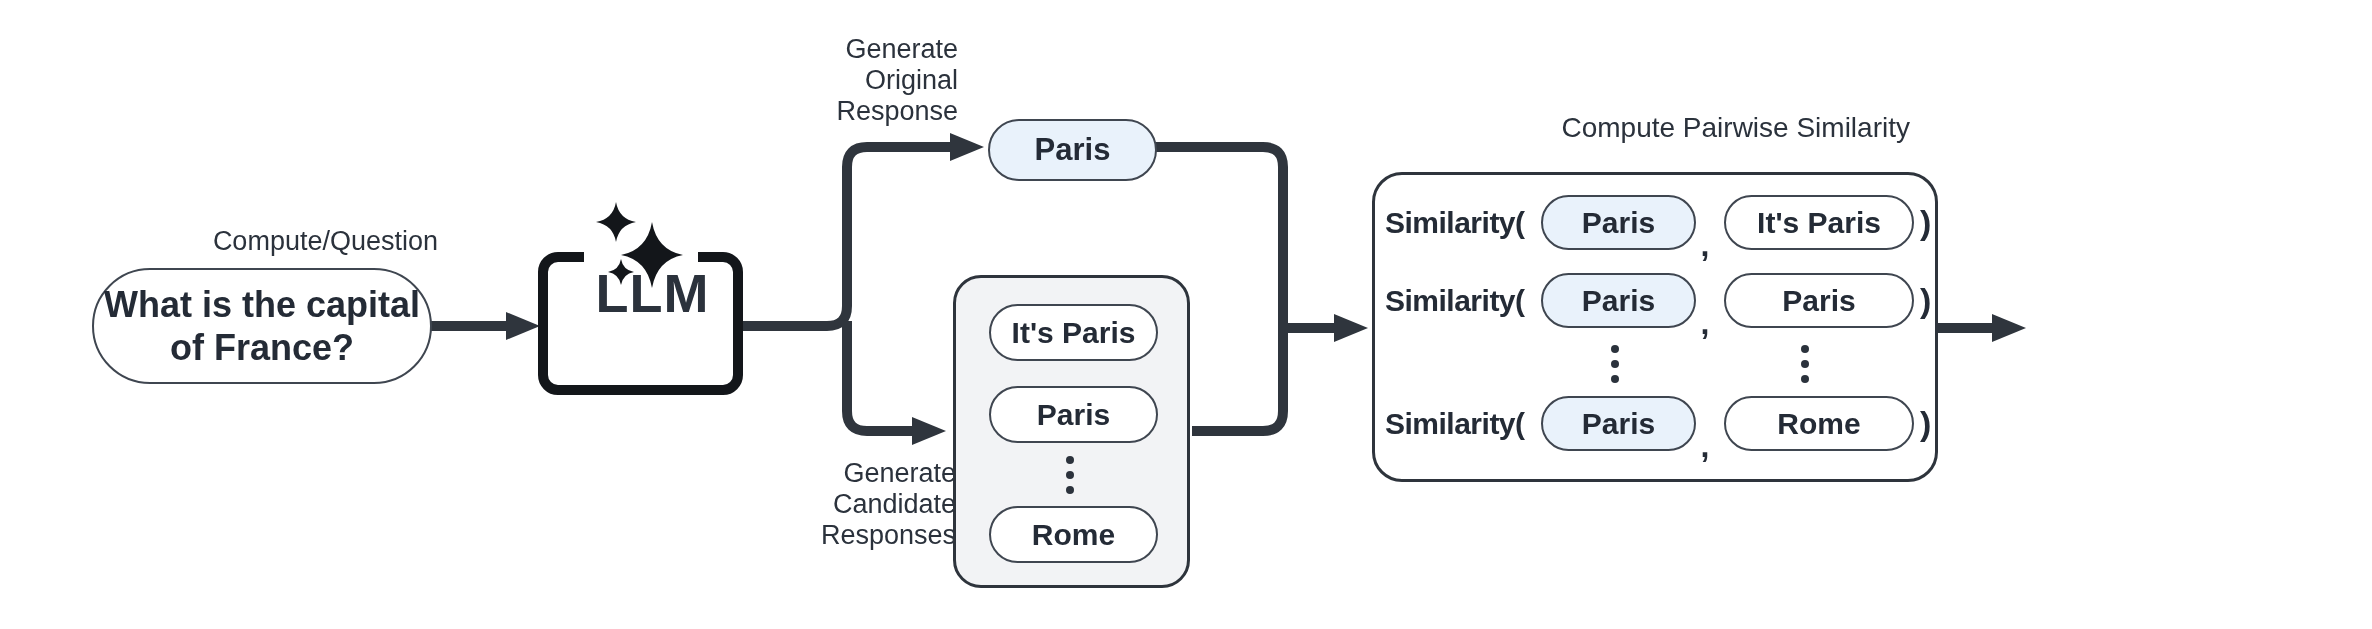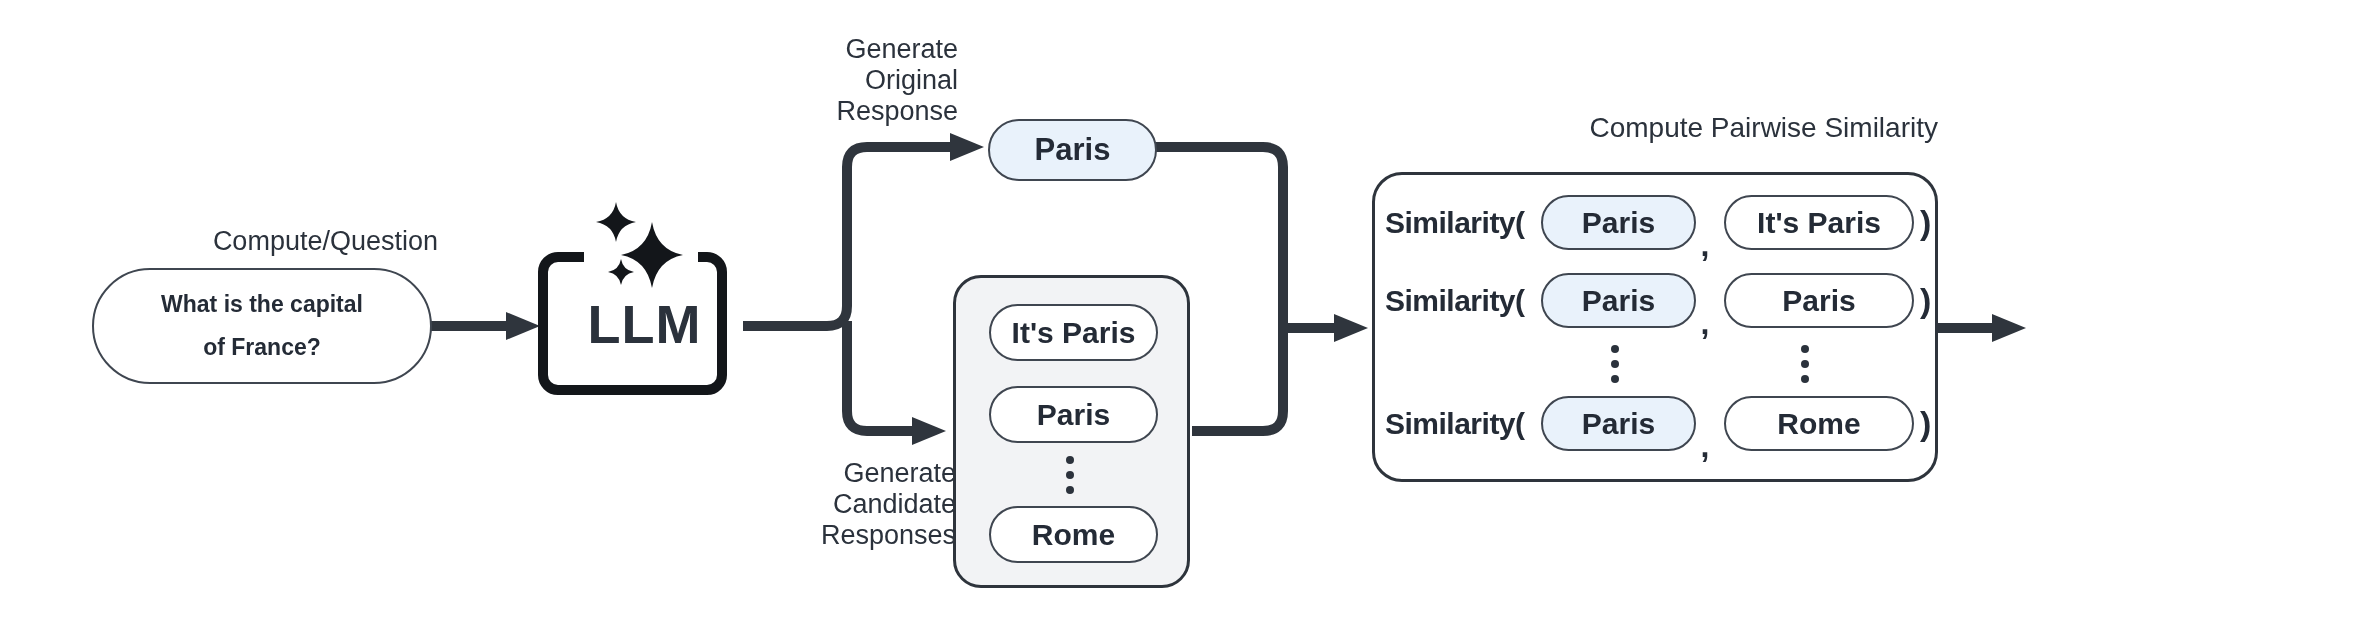--- a/index.html
+++ b/index.html
@@ -13,25 +13,25 @@
   .sparkle-layer{z-index:3;}
   .label{
     position:absolute;text-align:right;font-size:27px;line-height:31px;
     color:#2b323c;white-space:pre-line;
   }
   .pill{
     position:absolute;display:flex;align-items:center;justify-content:center;
     background:#ffffff;border:2px solid #3f4650;border-radius:999px;
     font-weight:700;color:#242b36;text-align:center;
   }
-  .prompt-pill{left:92px;top:268px;width:336px;height:112px;font-size:23px;line-height:43px;white-space:pre-line;}
+  .prompt-pill{left:92px;top:268px;width:336px;height:112px;font-size:36px;line-height:43px;white-space:pre-line;}
   .llm-box{
-    position:absolute;left:538px;top:252px;width:189px;height:143px;
+    position:absolute;left:538px;top:252px;width:205px;height:143px;
     background:#ffffff;border:10px solid #13161a;border-radius:20px;
-    display:flex;align-items:center;justify-content:center;box-sizing:border-box;padding-left:24px;
+    display:flex;justify-content:center;box-sizing:border-box;padding-left:24px;
   }
   .llm-text{font-weight:700;font-size:54px;letter-spacing:1px;color:#2b323c;}
   .orig-pill{left:988px;top:119px;width:165px;height:58px;font-size:31px;background:#e9f2fb;}
   .cand-box{
     position:absolute;left:953px;top:275px;width:237px;height:313px;box-sizing:border-box;
     background:#f2f3f5;border:3px solid #2e343c;border-radius:28px;
   }
   .cand-pill{position:absolute;left:33px;width:165px;height:53px;font-size:30px;}
   .vdots{position:absolute;display:flex;flex-direction:column;gap:7px;align-items:center;width:8px;}
   .vdots span{width:8px;height:8px;border-radius:50%;background:#2b323c;}
@@ -111,21 +111,21 @@
       <div class="vdots" style="left:110px;top:178px;">
           <span></span>
           <span></span>
           <span></span>
         </div>
       <div class="pill cand-pill" style="top:228px;">
         <span>Rome</span>
       </div>
     </div>
 
-    <div class="label" style="left:1372px;top:112px;width:566px;font-size:28px;">Compute Pairwise Similarity</div>
+    <div class="label" style="left:1344px;top:112px;width:566px;font-size:28px;">Compute Pairwise Similarity</div>
 
     <div class="sim-box">
       <div class="sim-row" style="top:20px;">
         <span class="sim-fn">Similarity(</span>
         <span class="sim-pill blue">Paris</span>
         <span class="sim-comma">,</span>
         <span class="sim-pill white" style="margin-left:10px;">It's Paris</span>
         <span class="sim-paren">)</span>
       </div>
       <div class="sim-row" style="top:98px;">

